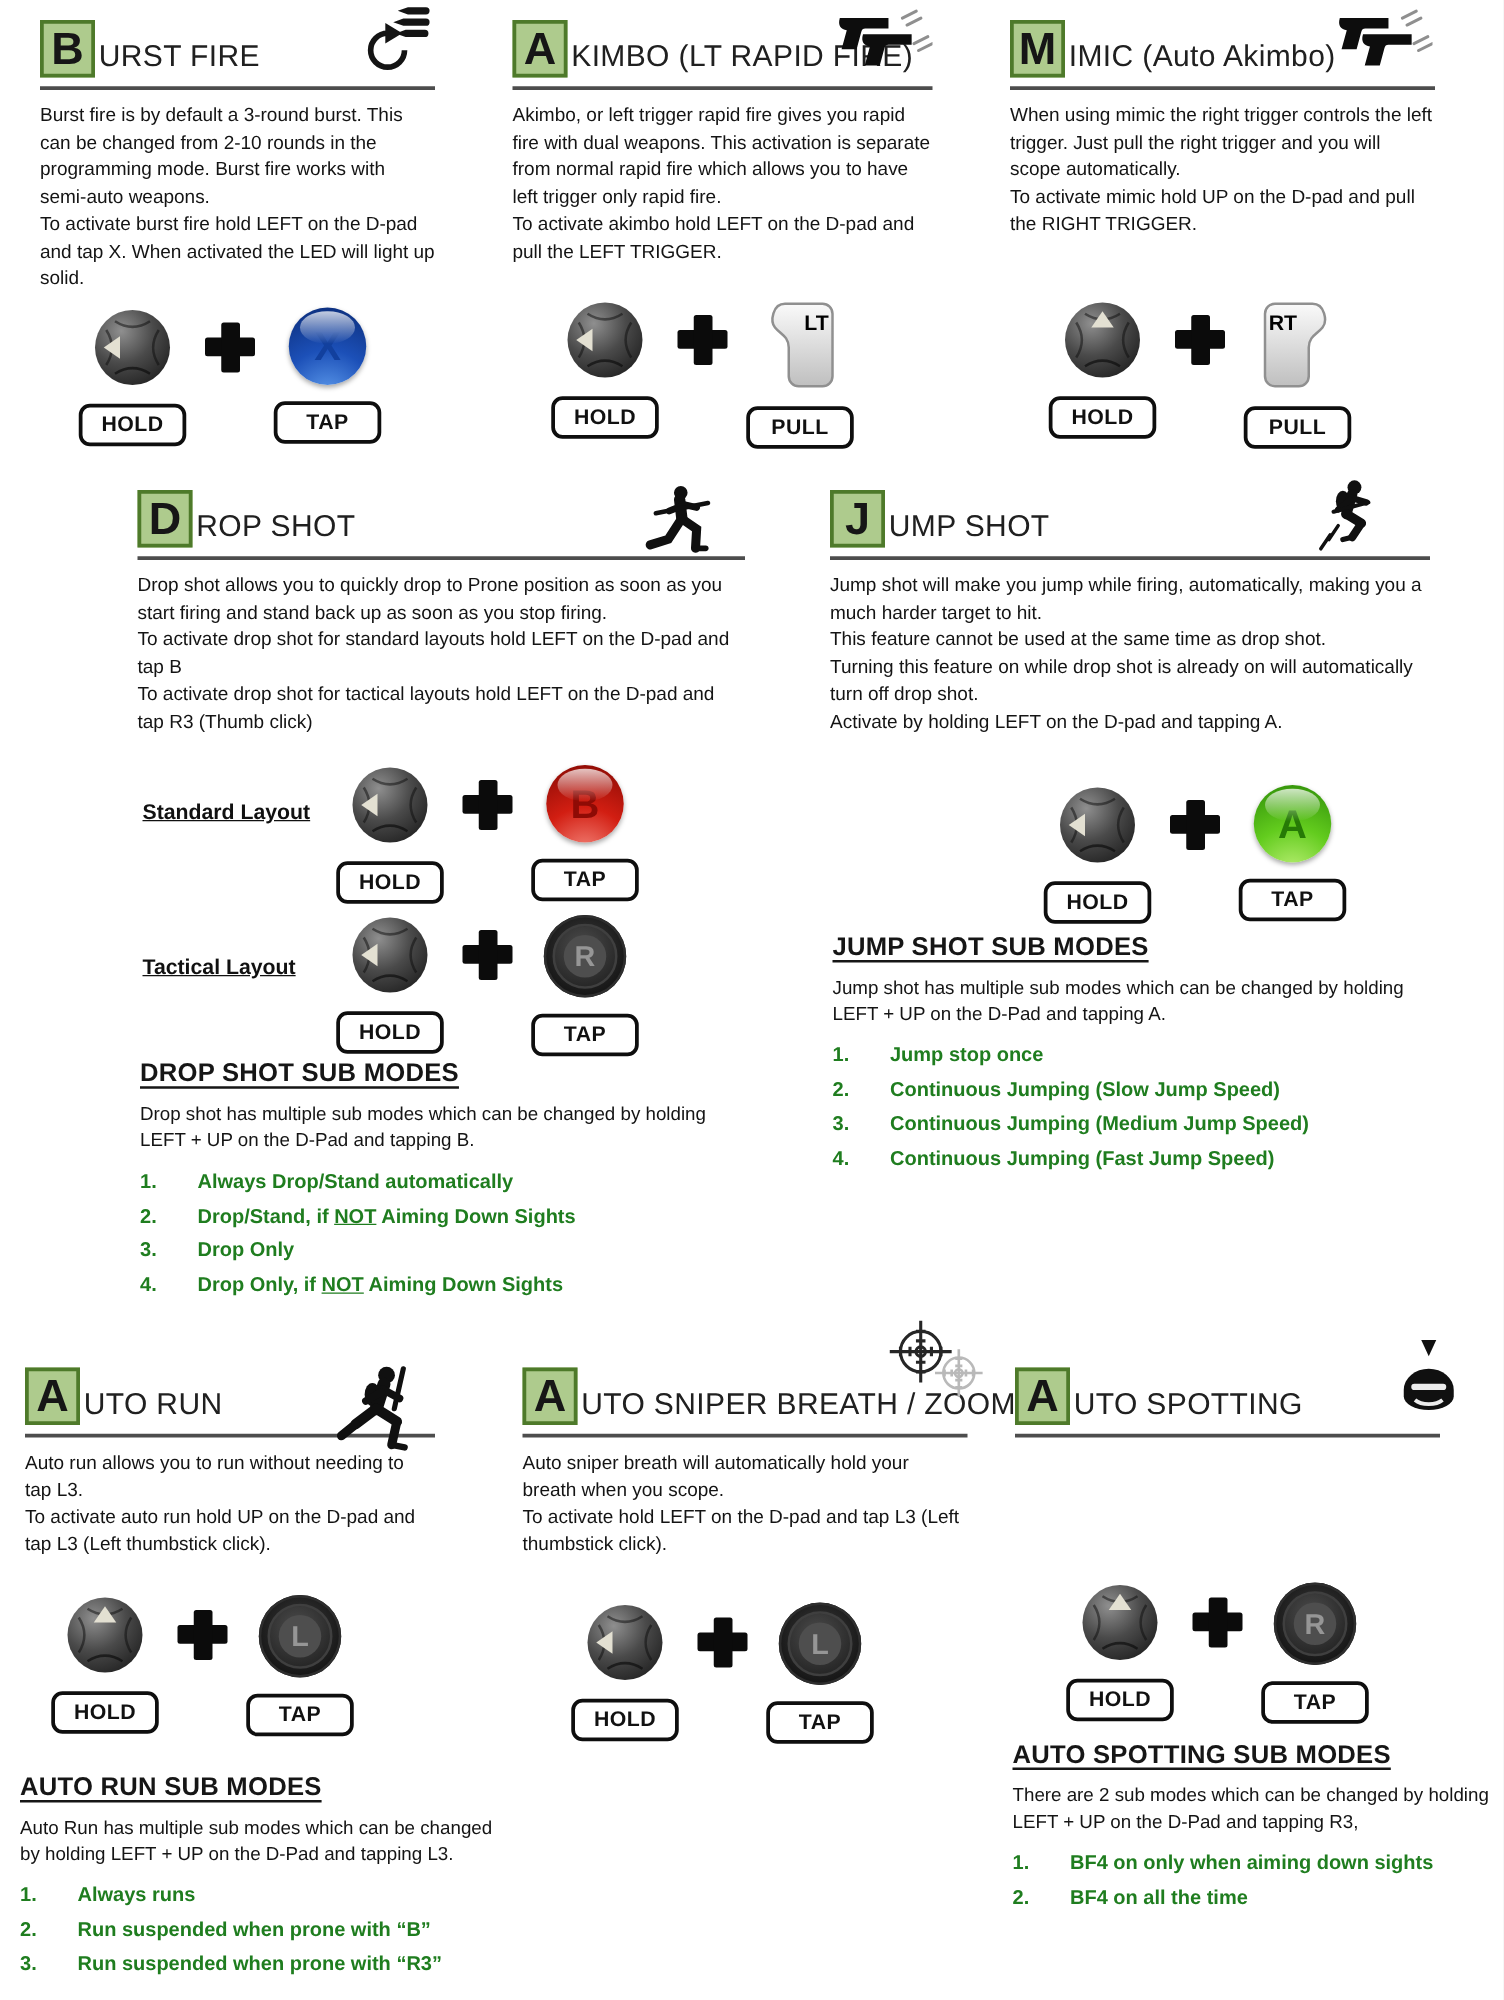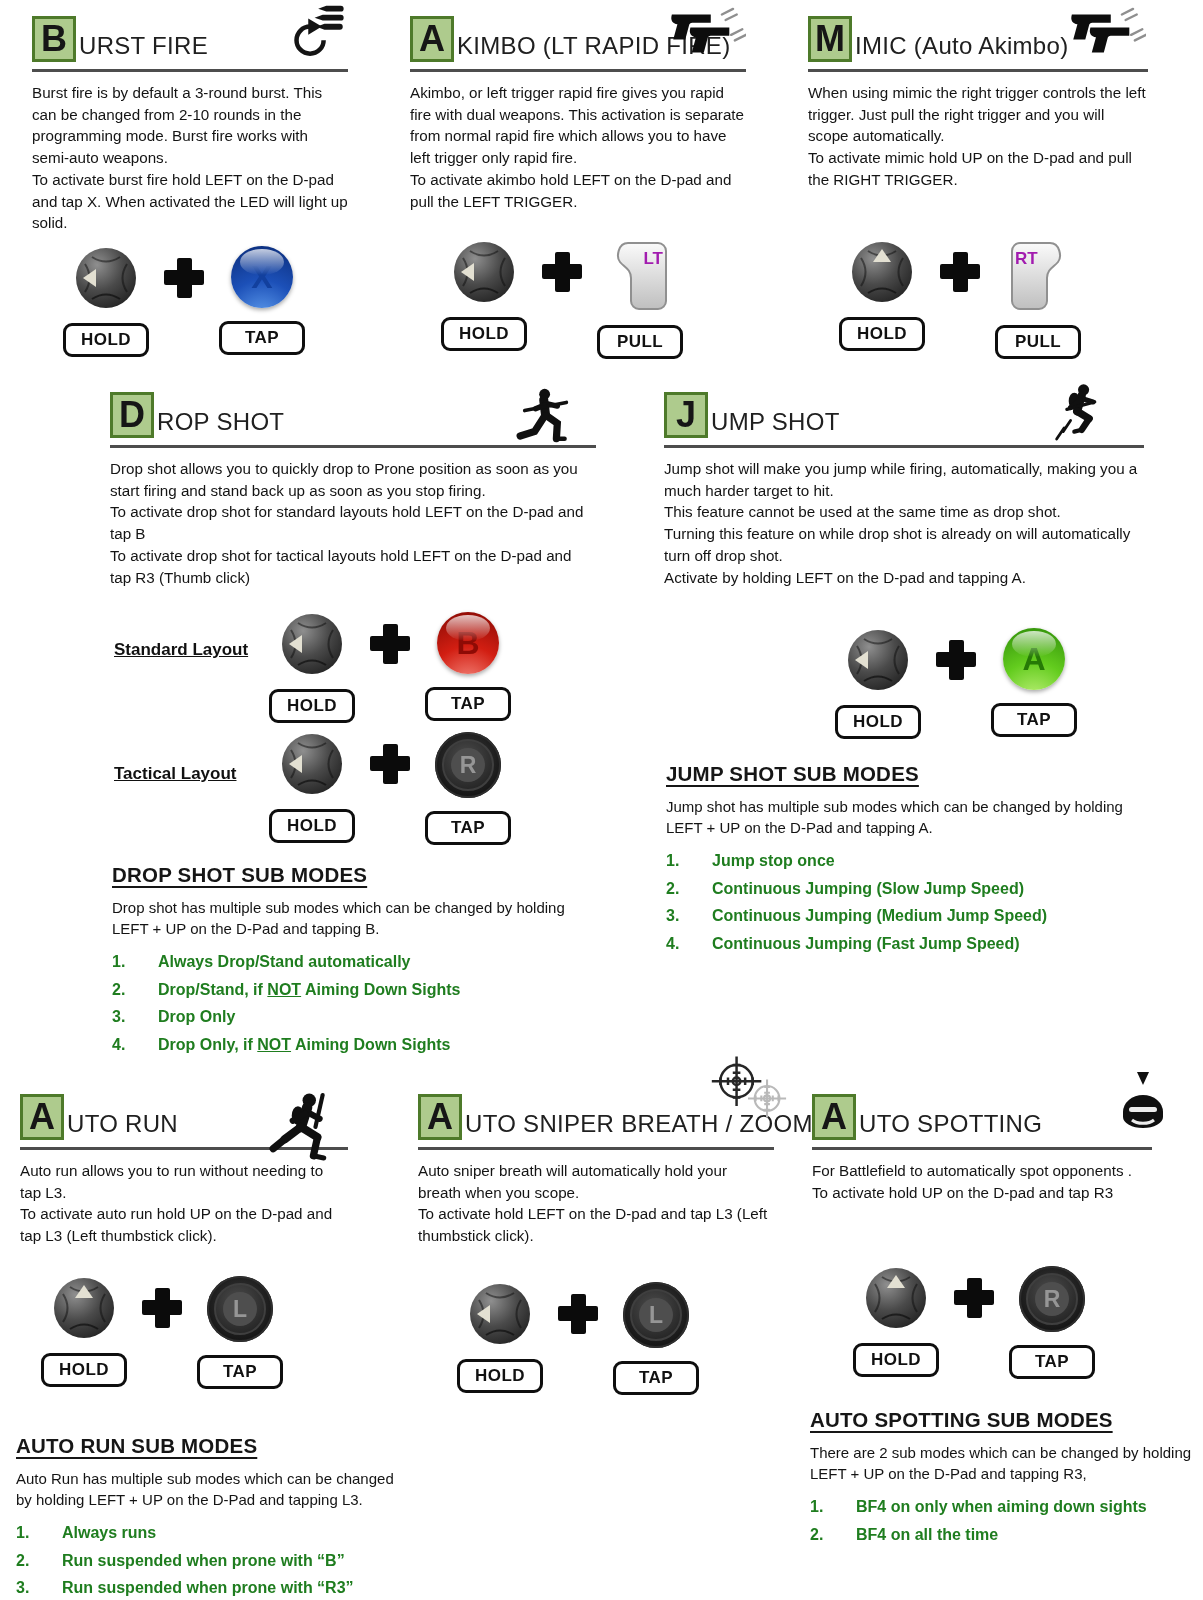--- a/index.html
+++ b/index.html
@@ -47,28 +47,28 @@
          padding:7px;box-shadow:inset 0 0 0 2px #2e2e2e;}
   .stick-mid{width:52px;height:52px;border-radius:50%;box-sizing:border-box;
          background:radial-gradient(circle at 45% 35%, #4c4c4c, #282828 75%);
          border:2px solid #3f3f3f;display:flex;align-items:center;justify-content:center;}
   .stick-letter{width:34px;height:34px;border-radius:50%;background:#4e4e4e;
          display:flex;align-items:center;justify-content:center;
          font-size:23px;font-weight:700;color:#969696;}
 
   .trigger{position:relative;width:58px;height:72px;flex:none;}
   .trigger svg{width:100%;height:100%;display:block;}
-  .trig-label{position:absolute;top:9px;font-size:17px;font-weight:700;color:#a21caf;}
+  .trig-label{position:absolute;top:9px;font-size:17px;font-weight:700;color:#000000;}
   .trigger.lt .trig-label{right:6px;}
   .trigger.rt .trig-label{left:6px;}
 
   
   .layout-label{position:absolute;font-weight:700;font-size:17px;text-decoration:underline;color:#111;}
   .submodes{position:absolute;}
-  .submodes-title{font-size:20.5px;letter-spacing:.2px;color:#161616;margin:16px 0 10px;
+  .submodes-title{font-size:20.5px;letter-spacing:.2px;color:#161616;margin:0 0 10px;
                   text-decoration:underline;text-underline-offset:4px;}
   .submodes-body{font-size:15px;line-height:1.43;margin:0 0 12px;white-space:pre-line;color:#141414;}
   .green-list{list-style:none;margin:0;padding:0;counter-reset:gi;}
   .green-list li{counter-increment:gi;display:flex;font-weight:700;color:#1f7d1f;
                  font-size:16px;line-height:1.3;margin-bottom:7px;}
   .green-list li::before{content:counter(gi) ".";width:46px;flex:none;}
   .green-list .u{text-decoration:underline;margin-top:40px;}
 </style>
 </head>
 <body>
@@ -421,22 +421,20 @@
       <span class="dropcap">A</span>
       <span class="sec-title">UTO SPOTTING</span>
       <svg class="head-icon" style="right:-18px;top:-22px;width:54px;height:66px;" viewBox="0 0 54 66">
         <polygon points="21,0 33,0 27,13" fill="#101010"></polygon>
         <path d="M7,40 a20,17 0 0 1 40,0 v5 a20,11 0 0 1 -40,0 z" fill="#101010"></path>
         <rect x="13" y="35" width="28" height="5" rx="2.5" fill="#ffffff" opacity="0.92"></rect>
         <path d="M16,48 a13,7 0 0 0 22,0" stroke="#ffffff" stroke-width="3" fill="none" opacity="0.92"></path>
       </svg>
     </div>
     <div class="rule"></div>
-    <p class="body">For Battlefield to automatically spot opponents .
-To activate hold UP on the D-pad and tap R3</p>
   </section>
 
   <div class="combo" style="left:36px;top:1276px;">
     <div class="combo-col">
       <svg class="dpad" viewBox="0 0 64 64">
           <use href="#sym-dpad"></use>
           <polygon class="tri" points="32,9 23,22 41,22"></polygon>
         </svg>
       <div class="action-box">HOLD</div>
     </div>

